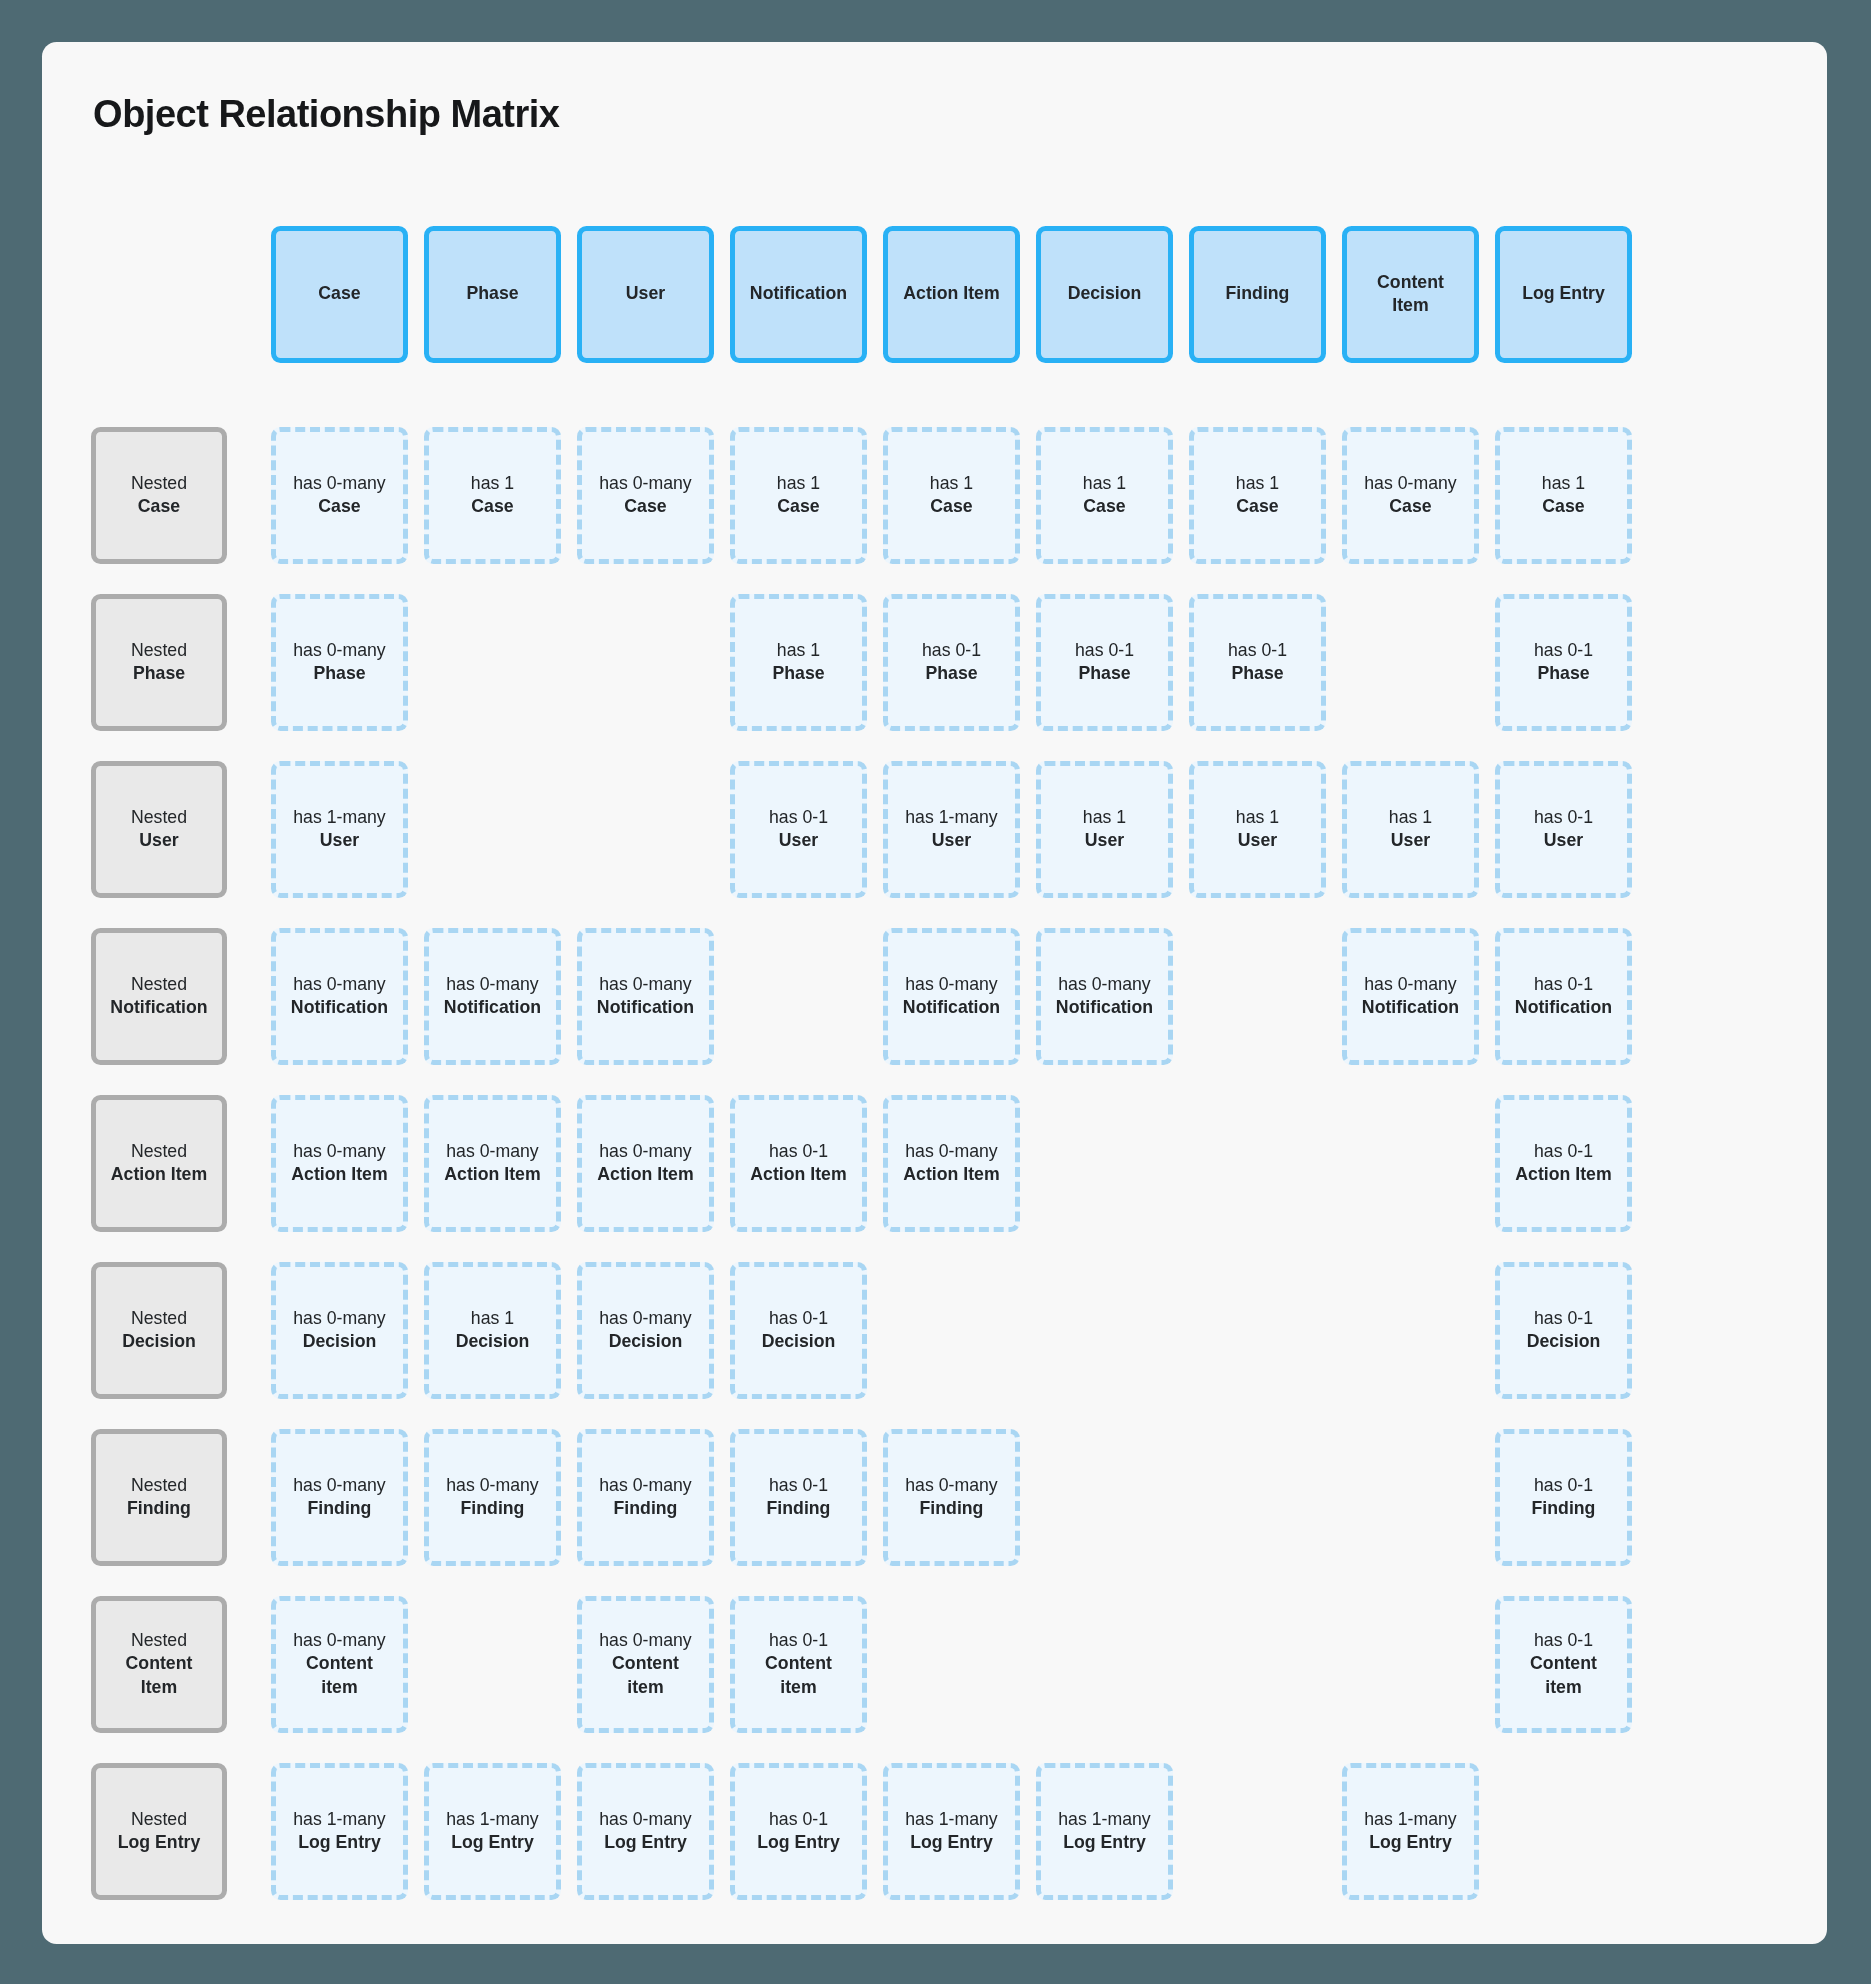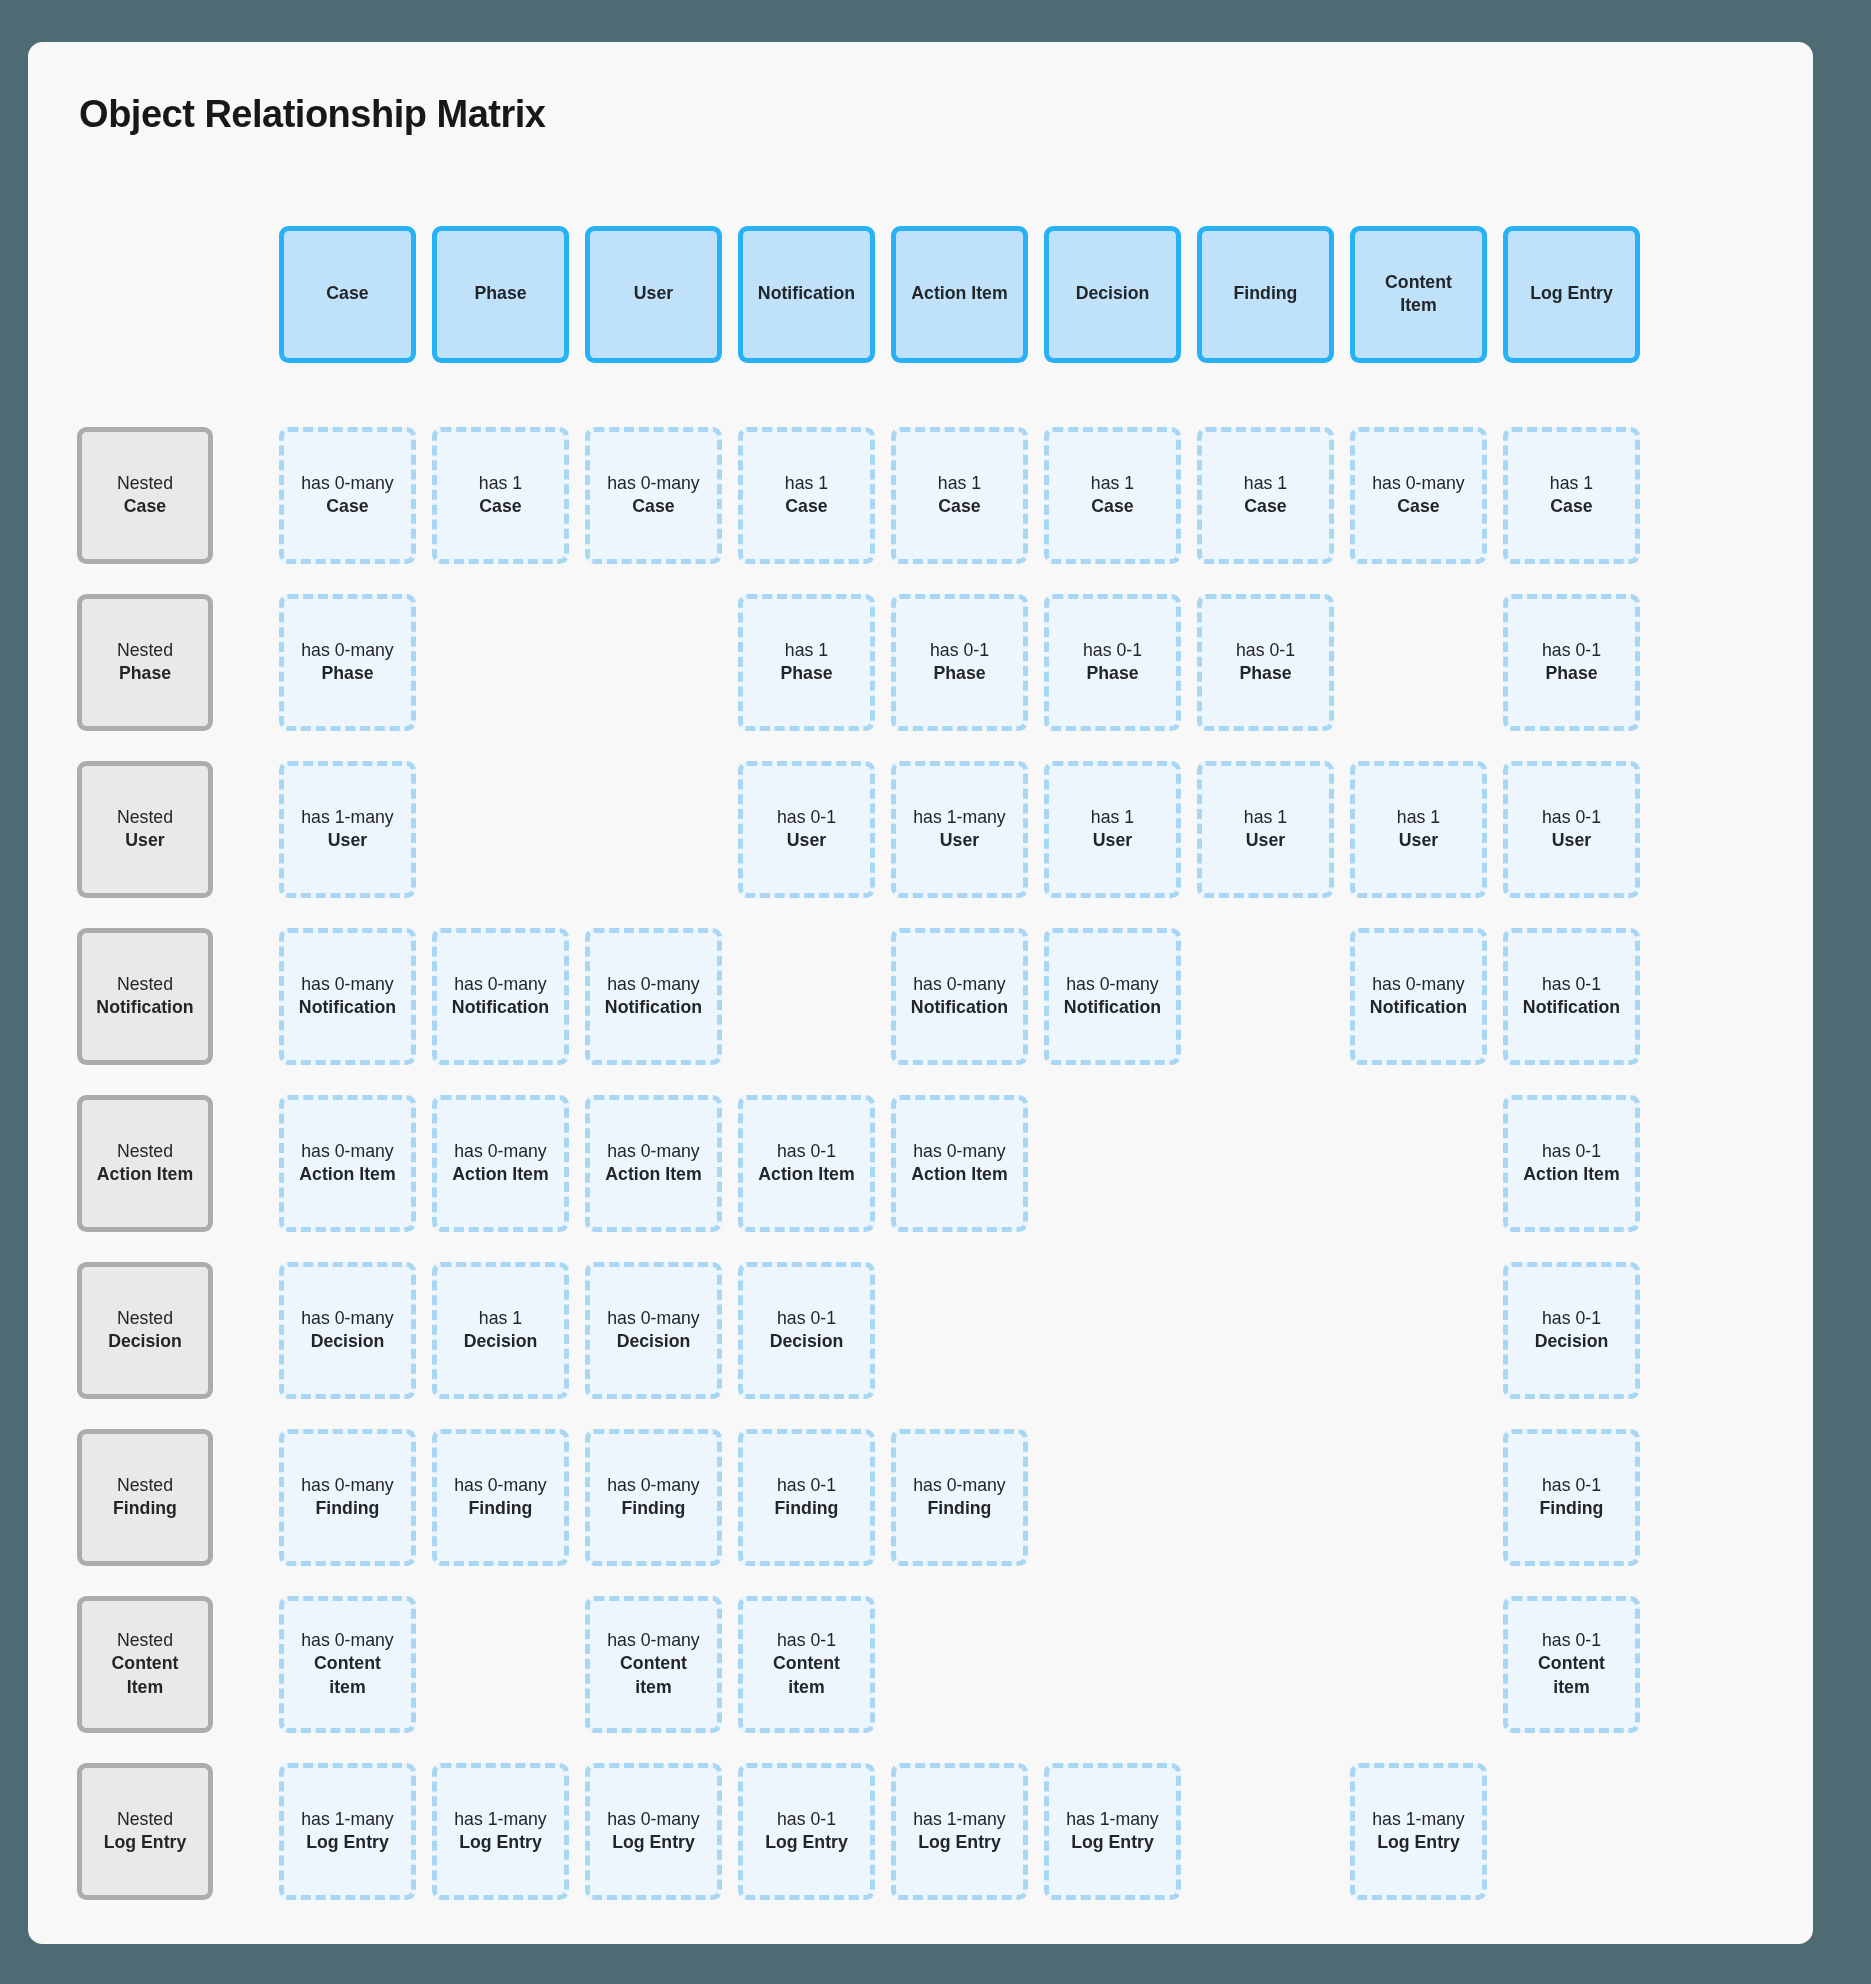--- a/index.html
+++ b/index.html
@@ -3,35 +3,35 @@
 <meta charset="utf-8">
 <style>
   html,body{margin:0;padding:0;}
   body{
     width:1871px;height:1985px;
     background:var(--bg,#4e6a73);
     font-family:"Liberation Sans","DejaVu Sans",sans-serif;
     position:relative;
   }
   .card{
-    position:absolute;left:28px;top:42px;
+    position:absolute;left:42px;top:42px;
     width:1785px;height:1902px;box-sizing:border-box;
     background:var(--card,#f8f8f8);
     border-radius:14.6px;
     padding:50px 49px;
     overflow:hidden;
   }
   .title{
     font-size:38px;font-weight:800;letter-spacing:-0.5px;
     color:#17181a;margin:0 0 88px 2.1px;line-height:1.2;
   }
   .mrow{display:flex;gap:16px;margin-bottom:30px;}
   .mrow.headers{margin-bottom:64px;}
   .slot{width:137px;flex:0 0 137px;box-sizing:border-box;}
-  .labelslot{width:136px;flex:0 0 136px;margin-right:50px;box-sizing:border-box;}
+  .labelslot{width:136px;flex:0 0 136px;margin-right:28px;box-sizing:border-box;}
   .box{
     height:137px;box-sizing:border-box;
     display:flex;flex-direction:column;align-items:center;justify-content:center;
     text-align:center;border-radius:9.4px;
   }
   .colhead{
     background:var(--obj-fill,#bfe1fa);
     border:5.2px solid var(--obj-border,#29b1f5);
   }
   .rowhead{

